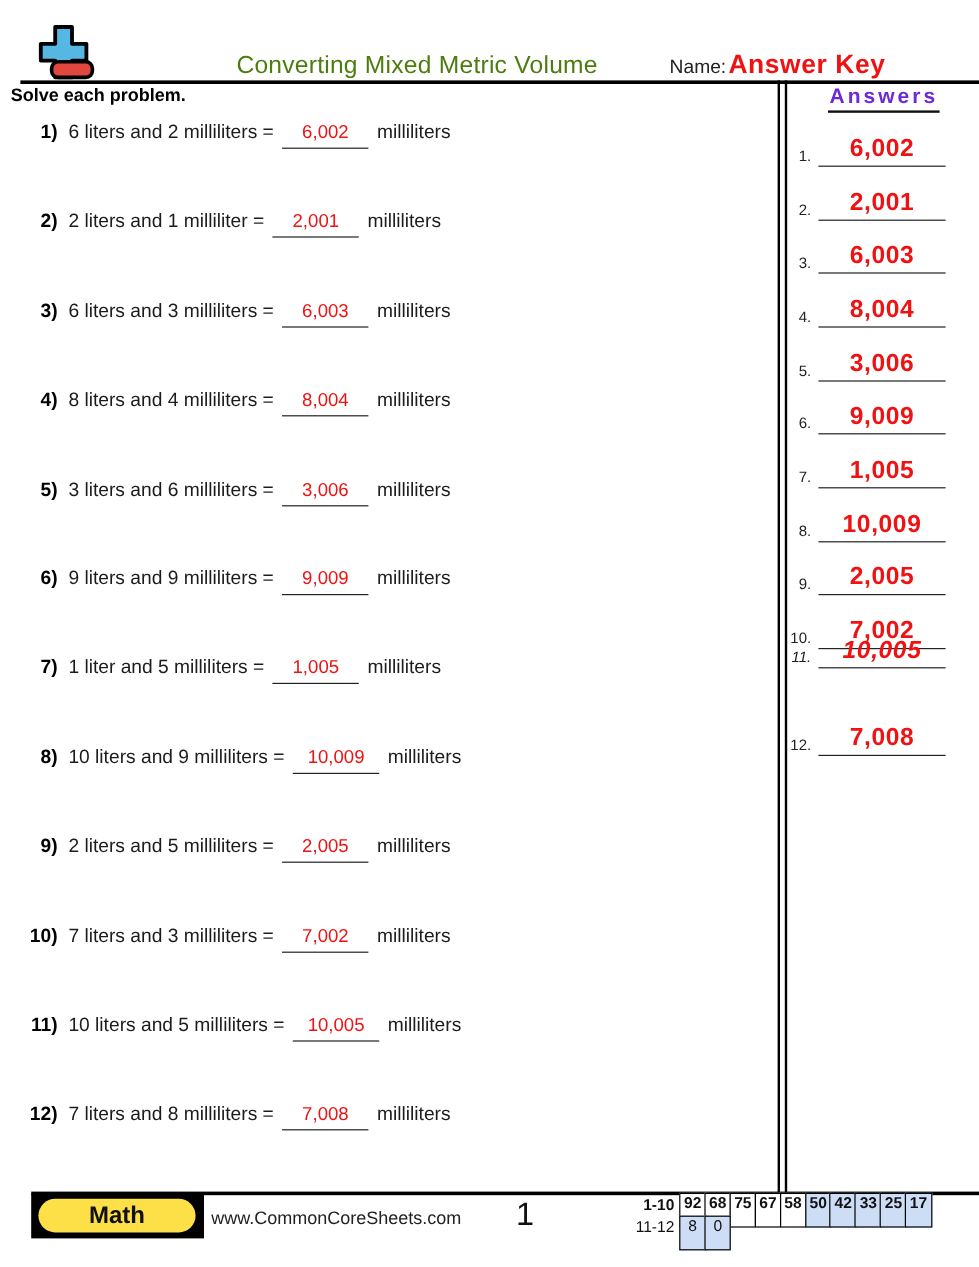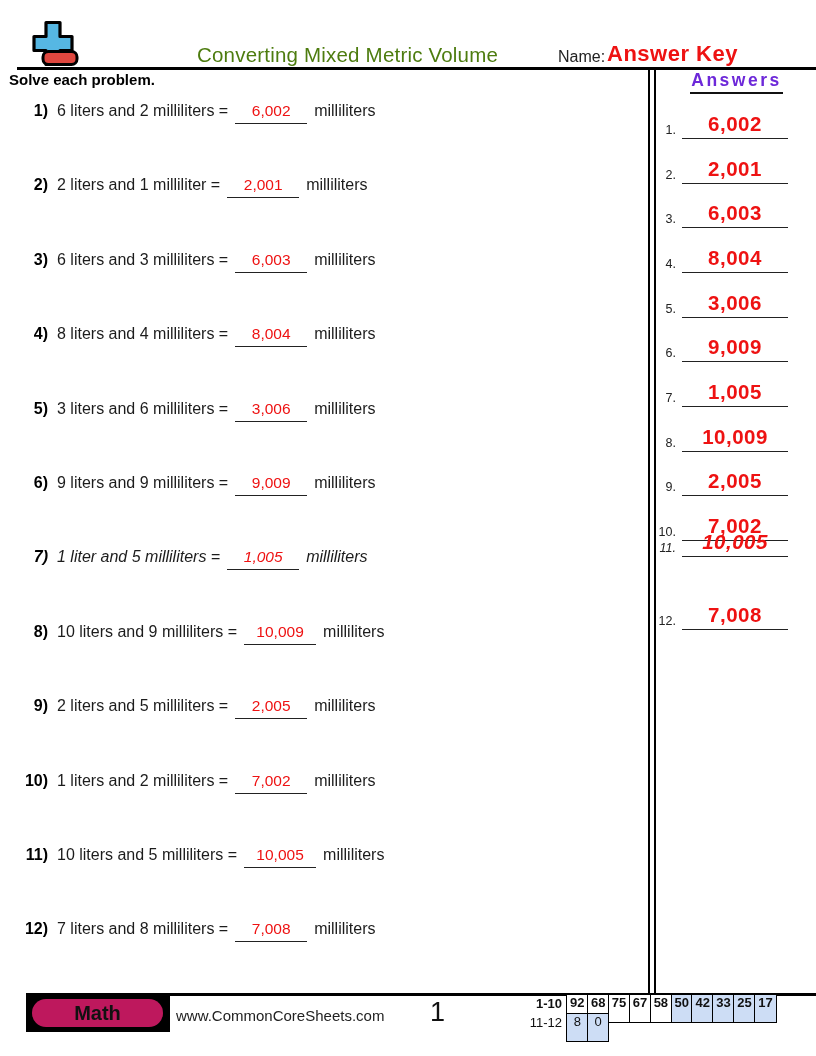--- a/index.html
+++ b/index.html
@@ -24,21 +24,21 @@
   
   .divider { position:absolute; left:648px; top:67px; height:927px; width:3.5px; border-left:2.2px solid #000; border-right:2.2px solid #000; box-sizing:border-box; width:8px; }
   .answers-title-wrap { position:absolute; left:683px; top:70px; width:107px; text-align:center; }
   .answers-title { display:inline-block; font-size:17.5px; font-weight:bold; letter-spacing:2.5px; border-bottom:2.2px solid #111; padding:0 1px 1px 1px; color:#6d28d9; }
   .ans-row { position:absolute; left:656px; width:134px; display:flex; align-items:flex-end; }
   .ans-num { width:20px; text-align:right; font-size:12.5px; color:#222; padding-bottom:2px; flex:none; }
   .ans-blank { margin-left:6px; width:106px; border-bottom:1.8px solid #222; text-align:center; font-size:20.5px; font-weight:bold; color:var(--red); padding-bottom:2px; letter-spacing:.5px; }
   
   .footer-line { position:absolute; left:26px; right:0; top:993px; height:2.6px; background:#000; }
   .subject-badge { position:absolute; left:26px; top:995px; width:144px; height:37px; background:#000; }
-  .subject-pill { position:absolute; left:6px; top:4px; width:131px; height:28px; background:#be185d; border-radius:14px; display:flex; align-items:center; justify-content:center; font-size:20px; font-weight:bold; color:#111; }
+  .subject-pill { position:absolute; left:6px; top:4px; width:131px; height:28px; background:#fde047; border-radius:14px; display:flex; align-items:center; justify-content:center; font-size:20px; font-weight:bold; color:#111; }
   .website { position:absolute; left:176px; top:1007px; font-size:15px; color:#222; }
   .page-number { position:absolute; left:430px; top:997px; font-size:27px; color:#111; }
   .score-row { position:absolute; display:flex; align-items:stretch; }
   .score-label { width:56px; text-align:right; font-size:13px; line-height:19px; padding-right:4px; color:#111; flex:none; }
   .score-cell { width:22.5px; box-sizing:border-box; border:1.6px solid #000; text-align:center; font-size:13px; line-height:16.5px; height:29px; background:#fff; color:#111; flex:none; }
   .score-cell + .score-cell { margin-left:-1.6px; }
   .score-cell.shaded { background:var(--cellblue); }
 </style>
 </head>
 <body>
@@ -55,24 +55,24 @@
   <div class="header-line"></div>
   <div class="instructions">Solve each problem.</div>
 
   <div>
       <div class="problem-row" style="top: 101px;"><span class="pnum">1)</span><span class="ptext">6 liters and 2 milliliters =</span><span class="blank"><span class="blank-ans">6,002</span></span><span class="ptext">milliliters</span></div>
       <div class="problem-row" style="top: 175.4px;"><span class="pnum">2)</span><span class="ptext">2 liters and 1 milliliter =</span><span class="blank"><span class="blank-ans">2,001</span></span><span class="ptext">milliliters</span></div>
       <div class="problem-row" style="top: 249.8px;"><span class="pnum">3)</span><span class="ptext">6 liters and 3 milliliters =</span><span class="blank"><span class="blank-ans">6,003</span></span><span class="ptext">milliliters</span></div>
       <div class="problem-row" style="top: 324.2px;"><span class="pnum">4)</span><span class="ptext">8 liters and 4 milliliters =</span><span class="blank"><span class="blank-ans">8,004</span></span><span class="ptext">milliliters</span></div>
       <div class="problem-row" style="top: 398.6px;"><span class="pnum">5)</span><span class="ptext">3 liters and 6 milliliters =</span><span class="blank"><span class="blank-ans">3,006</span></span><span class="ptext">milliliters</span></div>
       <div class="problem-row" style="top: 473px;"><span class="pnum">6)</span><span class="ptext">9 liters and 9 milliliters =</span><span class="blank"><span class="blank-ans">9,009</span></span><span class="ptext">milliliters</span></div>
-      <div class="problem-row" style="top: 547.4px; font-style: italic;"><span class="pnum">7)</span><span class="ptext">1 liter and 5 milliliters =</span><span class="blank"><span class="blank-ans">1,005</span></span><span class="ptext">milliliters</span></div>
+      <div class="problem-row" style="top: 547.4px;"><span class="pnum">7)</span><span class="ptext">1 liter and 5 milliliters =</span><span class="blank"><span class="blank-ans">1,005</span></span><span class="ptext">milliliters</span></div>
       <div class="problem-row" style="top: 621.8px;"><span class="pnum">8)</span><span class="ptext">10 liters and 9 milliliters =</span><span class="blank"><span class="blank-ans">10,009</span></span><span class="ptext">milliliters</span></div>
       <div class="problem-row" style="top: 696.2px;"><span class="pnum">9)</span><span class="ptext">2 liters and 5 milliliters =</span><span class="blank"><span class="blank-ans">2,005</span></span><span class="ptext">milliliters</span></div>
-      <div class="problem-row" style="top: 770.6px;"><span class="pnum">10)</span><span class="ptext">1 liters and 2 milliliters =</span><span class="blank"><span class="blank-ans">7,002</span></span><span class="ptext">milliliters</span></div>
+      <div class="problem-row" style="top: 770.6px;"><span class="pnum">10)</span><span class="ptext">7 liters and 3 milliliters =</span><span class="blank"><span class="blank-ans">7,002</span></span><span class="ptext">milliliters</span></div>
       <div class="problem-row" style="top: 845px;"><span class="pnum">11)</span><span class="ptext">10 liters and 5 milliliters =</span><span class="blank"><span class="blank-ans">10,005</span></span><span class="ptext">milliliters</span></div>
       <div class="problem-row" style="top: 919.4px;"><span class="pnum">12)</span><span class="ptext">7 liters and 8 milliliters =</span><span class="blank"><span class="blank-ans">7,008</span></span><span class="ptext">milliliters</span></div>
     </div>
 
   <div class="divider"></div>
   <div class="answers-title-wrap">
     <span class="answers-title">Answers</span>
   </div>
   <div>
       <div class="ans-row" style="top: 112px;">

